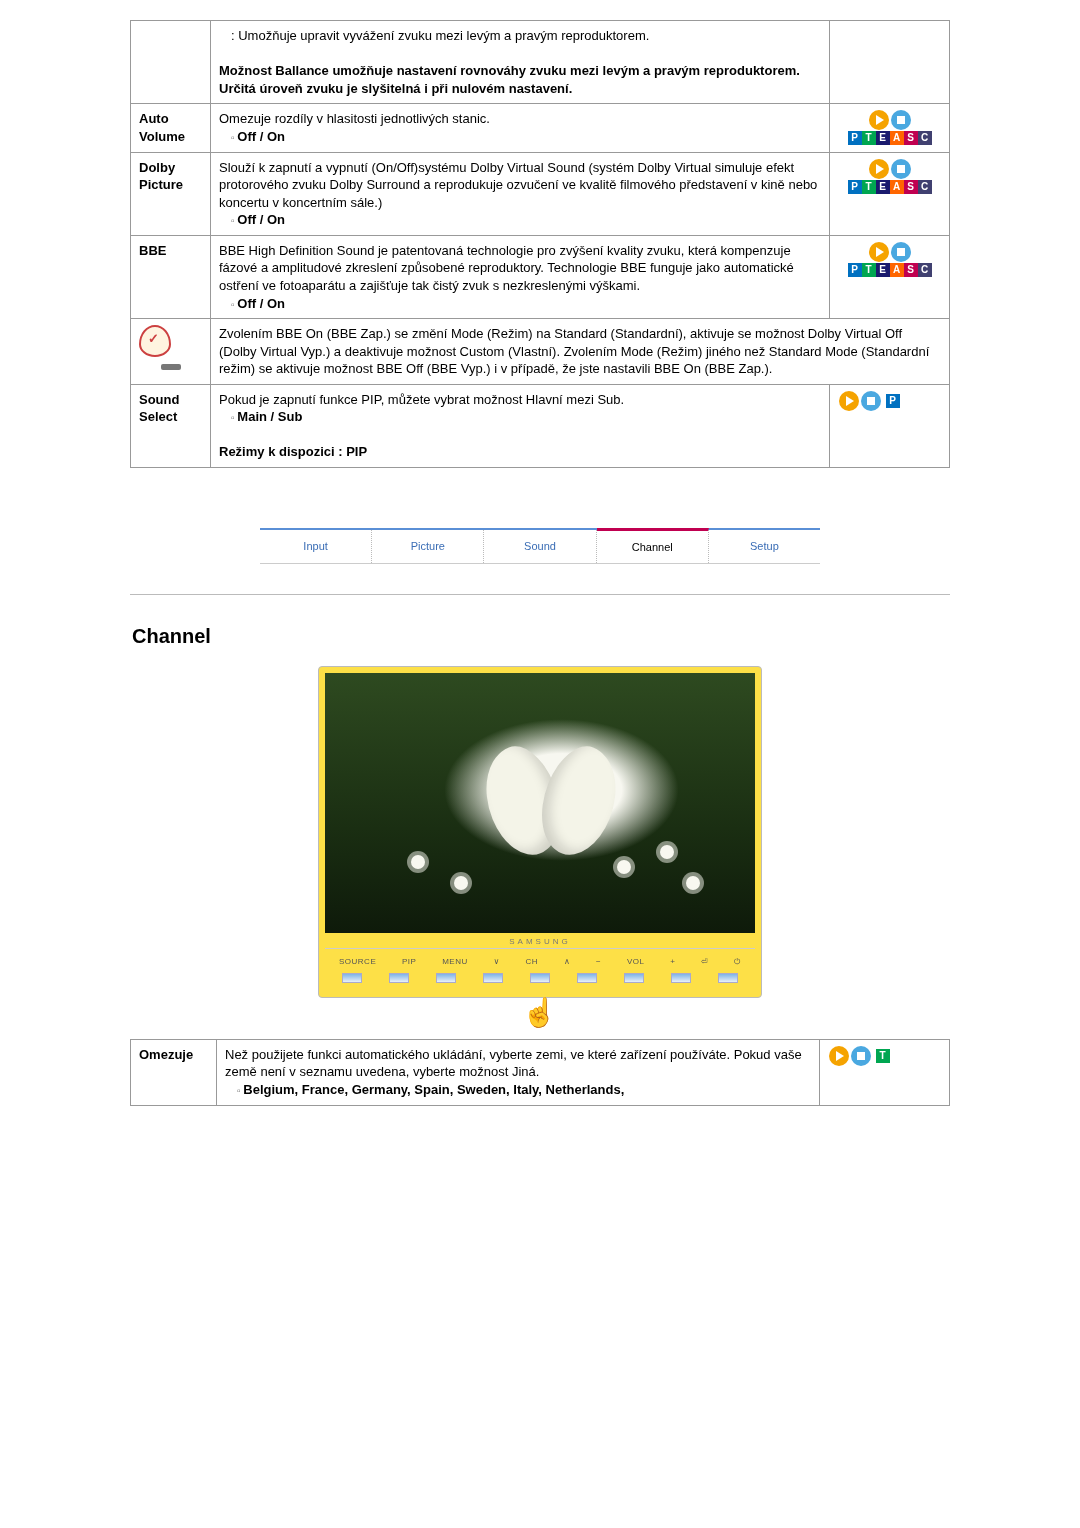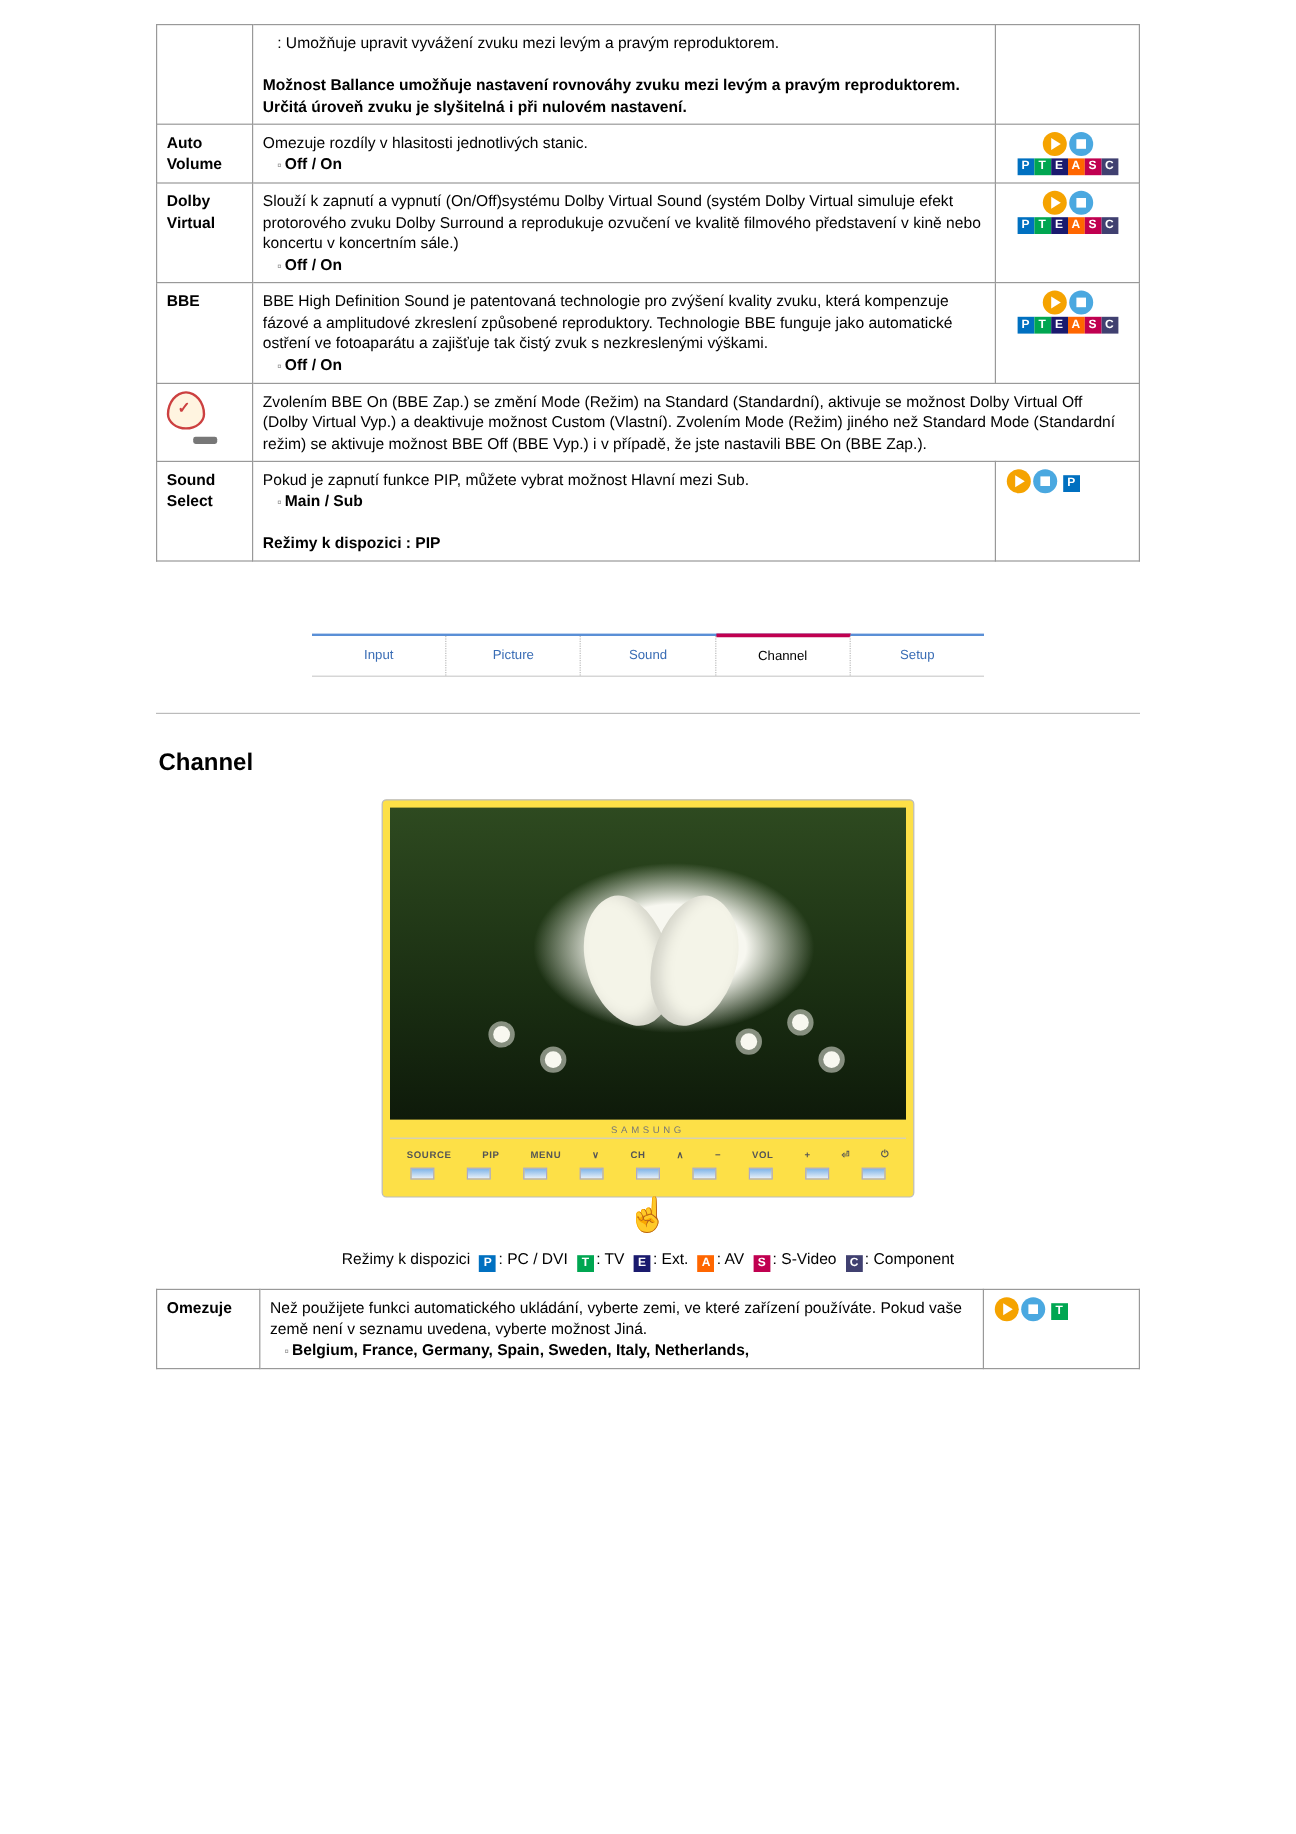--- a/index.html
+++ b/index.html
@@ -175,21 +175,21 @@
     position:absolute;width:14px;height:14px;background:#f8f8f0;border-radius:50%;
     box-shadow:0 0 0 4px rgba(248,248,240,.5);
   }
   .brand {
     text-align:center;font-size:8px;letter-spacing:3px;color:#777;padding:4px 0 2px;
   }
   .btnbar {
     border-top:1px solid #ccc;
     padding:8px 14px 4px;
     display:flex;justify-content:space-between;align-items:center;
-    font-size:8px;color:#555;font-weight:bold;
+    font-size:8px;color:#555;
   }
   .btnbar span{letter-spacing:.5px;}
   .lightbar{
     padding:2px 14px 8px;display:flex;gap:22px;justify-content:space-around;
   }
   .lightbar i{display:block;width:18px;height:8px;background:linear-gradient(#7fb4e8,#e8f0f8);border:1px solid #aac;}
   .hand{font-size:28px;color:#bbb;margin-top:-2px;}
 
   .modes-line { text-align:center; font-size:13px; margin:12px 0 14px; }
   .modes-line .tag { vertical-align: -2px; margin: 0 2px 0 4px; }
@@ -229,21 +229,21 @@
       </td>
       <td class="col-play">
         <span class="ps">
           <span class="ps-circles"><span class="circ play"></span><span class="circ stop"></span></span>
           <span class="tags"><span class="tag tP">P</span><span class="tag tT">T</span><span class="tag tE">E</span><span class="tag tA">A</span><span class="tag tS">S</span><span class="tag tC">C</span></span>
         </span>
       </td>
     </tr>
 
     <tr>
-      <td class="bold">Dolby Virtual</td>
+      <td class="bold">Dolby Picture</td>
       <td>
         <span>Slouží k zapnutí a vypnutí (On/Off)systému Dolby Virtual Sound (systém Dolby Virtual simuluje efekt protorového zvuku Dolby Surround a reprodukuje ozvučení ve kvalitě filmového představení v kině nebo koncertu v koncertním sále.)</span><br>
         <span class="indent bold bullet">Off / On</span>
       </td>
       <td class="col-play">
         <span class="ps">
           <span class="ps-circles"><span class="circ play"></span><span class="circ stop"></span></span>
           <span class="tags"><span class="tag tP">P</span><span class="tag tT">T</span><span class="tag tE">E</span><span class="tag tA">A</span><span class="tag tS">S</span><span class="tag tC">C</span></span>
         </span>
       </td>
@@ -334,29 +334,20 @@
           <i></i>
           <i></i>
           <i></i>
           <i></i>
           <i></i>
       </div>
     </div>
     <div class="hand">☝</div>
   </div>
 
-  <div class="modes-line">
-    <span>Režimy k dispozici</span>
-    <span class="tag tP">P</span><span>: PC / DVI</span>
-    <span class="tag tT">T</span><span>: TV</span>
-    <span class="tag tE">E</span><span>: Ext.</span>
-    <span class="tag tA">A</span><span>: AV</span>
-    <span class="tag tS">S</span><span>: S-Video</span>
-    <span class="tag tC">C</span><span>: Component</span>
-  </div>
 
   <table class="grid">
     <colgroup>
         <col class="col-osd2">
         <col>
         <col class="col-play2">
       </colgroup>
     <tbody>
     <tr>
       <td class="bold">Omezuje</td>

